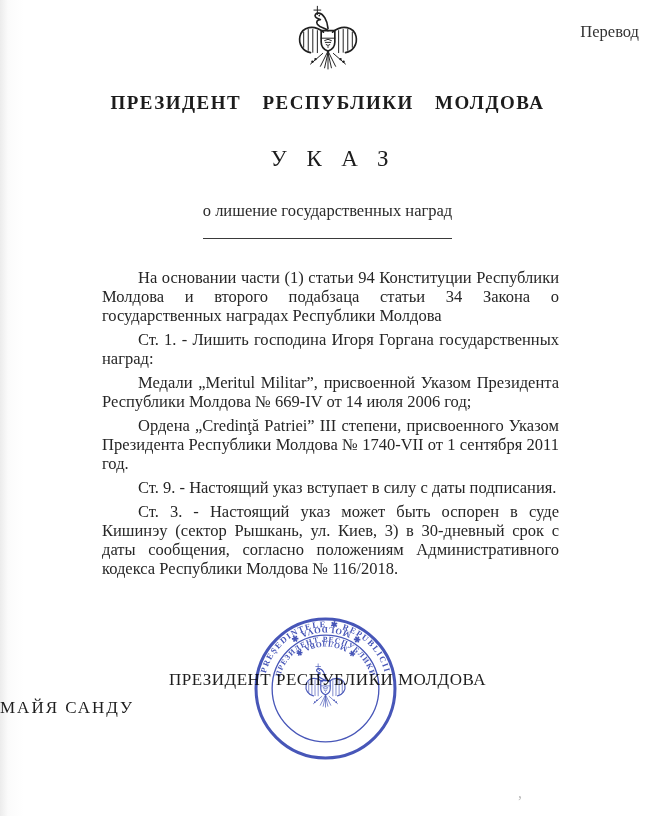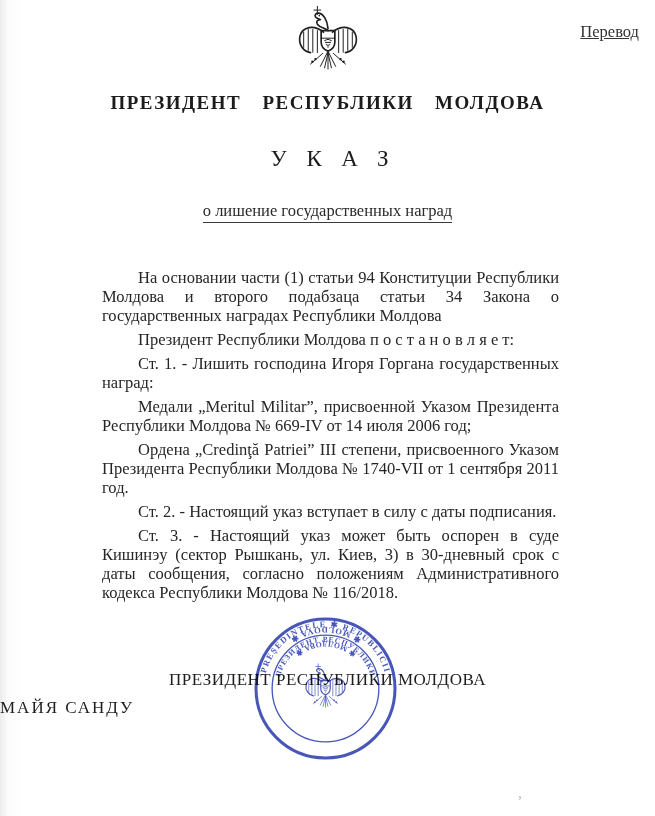--- a/index.html
+++ b/index.html
@@ -11,21 +11,21 @@
     position:relative;
     overflow:hidden;
   }
   .page{
     position:absolute;inset:0;
     background:linear-gradient(90deg,#ececec 0px,#fbfbfb 8px,#ffffff 24px);
   }
   
   .translation-note{
     position:absolute;top:22px;right:16px;
-    font-size:16.5px;color:#333;text-decoration:underline;
+    font-size:16.5px;color:#333;
   }
   
   .emblem{
     position:absolute;top:4px;left:50%;transform:translateX(-50%);
     width:82px;height:76px;color:#1f1f1f;
   }
   .ln{fill:none;stroke:currentColor;stroke-width:2.2;stroke-linecap:round;stroke-linejoin:round;}
   .thin{stroke-width:1.3;}
   
   .institution{
@@ -36,21 +36,21 @@
   .doc-type{
     position:absolute;top:146px;left:2px;width:100%;
     text-align:center;font-weight:normal;font-size:23px;
     letter-spacing:0.85em;text-indent:0.85em;color:#1c1c1c;
   }
   .subject{
     position:absolute;top:201px;left:0;width:100%;
     text-align:center;font-size:16.5px;color:#2a2a2a;
   }
   .subject span{
-    border-bottom:1.5px solid #3a3a3a;padding-bottom:2px;
+    border-bottom:1.5px solid #3a3a3a;padding-bottom:18px;
   }
   
   .body-text{
     position:absolute;top:268px;left:102px;width:457px;
     font-size:16.5px;line-height:19px;text-align:justify;
   }
   .body-text p{margin:0 0 5px 0;text-indent:36px;}
   
   .sign-title{
     position:absolute;top:670px;left:0;width:100%;
@@ -126,25 +126,24 @@
   <div class="institution">ПРЕЗИДЕНТ РЕСПУБЛИКИ МОЛДОВА</div>
 
   <div class="doc-type">УКАЗ</div>
 
   <div class="subject">
     <span>о лишение государственных наград</span>
   </div>
 
   <div class="body-text">
     <p>На основании части (1) статьи 94 Конституции Республики Молдова и второго подабзаца статьи 34 Закона о государственных наградах Республики Молдова</p>
-    <p>Президент Республики Молдова п о с т а н о в л я е т:</p>
     <p>Ст. 1. - Лишить господина Игоря Горгана государственных наград:</p>
     <p>Медали „Meritul Militar”, присвоенной Указом Президента Республики Молдова № 669-IV от 14 июля 2006 год;</p>
     <p>Ордена „Credinţă Patriei” III степени, присвоенного Указом Президента Республики Молдова № 1740-VII от 1 сентября 2011 год.</p>
-    <p>Ст. 2. - Настоящий указ вступает в силу с даты подписания.</p>
+    <p>Ст. 9. - Настоящий указ вступает в силу с даты подписания.</p>
     <p>Ст. 3. - Настоящий указ может быть оспорен в суде Кишинэу (сектор Рышкань, ул. Киев, 3) в 30-дневный срок с даты сообщения, согласно положениям Административного кодекса Республики Молдова № 116/2018.</p>
   </div>
 
   <div class="sign-title">ПРЕЗИДЕНТ РЕСПУБЛИКИ МОЛДОВА</div>
   <div class="sign-name">МАЙЯ САНДУ</div>
 
   <svg class="stamp" viewBox="0 0 144 144" style="color: rgb(43, 60, 173);">
     <defs>
       <path id="oarcT" d="M11 72 A61 61 0 0 1 133 72"></path>
       <path id="oarcB" d="M133 72 A61 61 0 0 0 11 72"></path>

